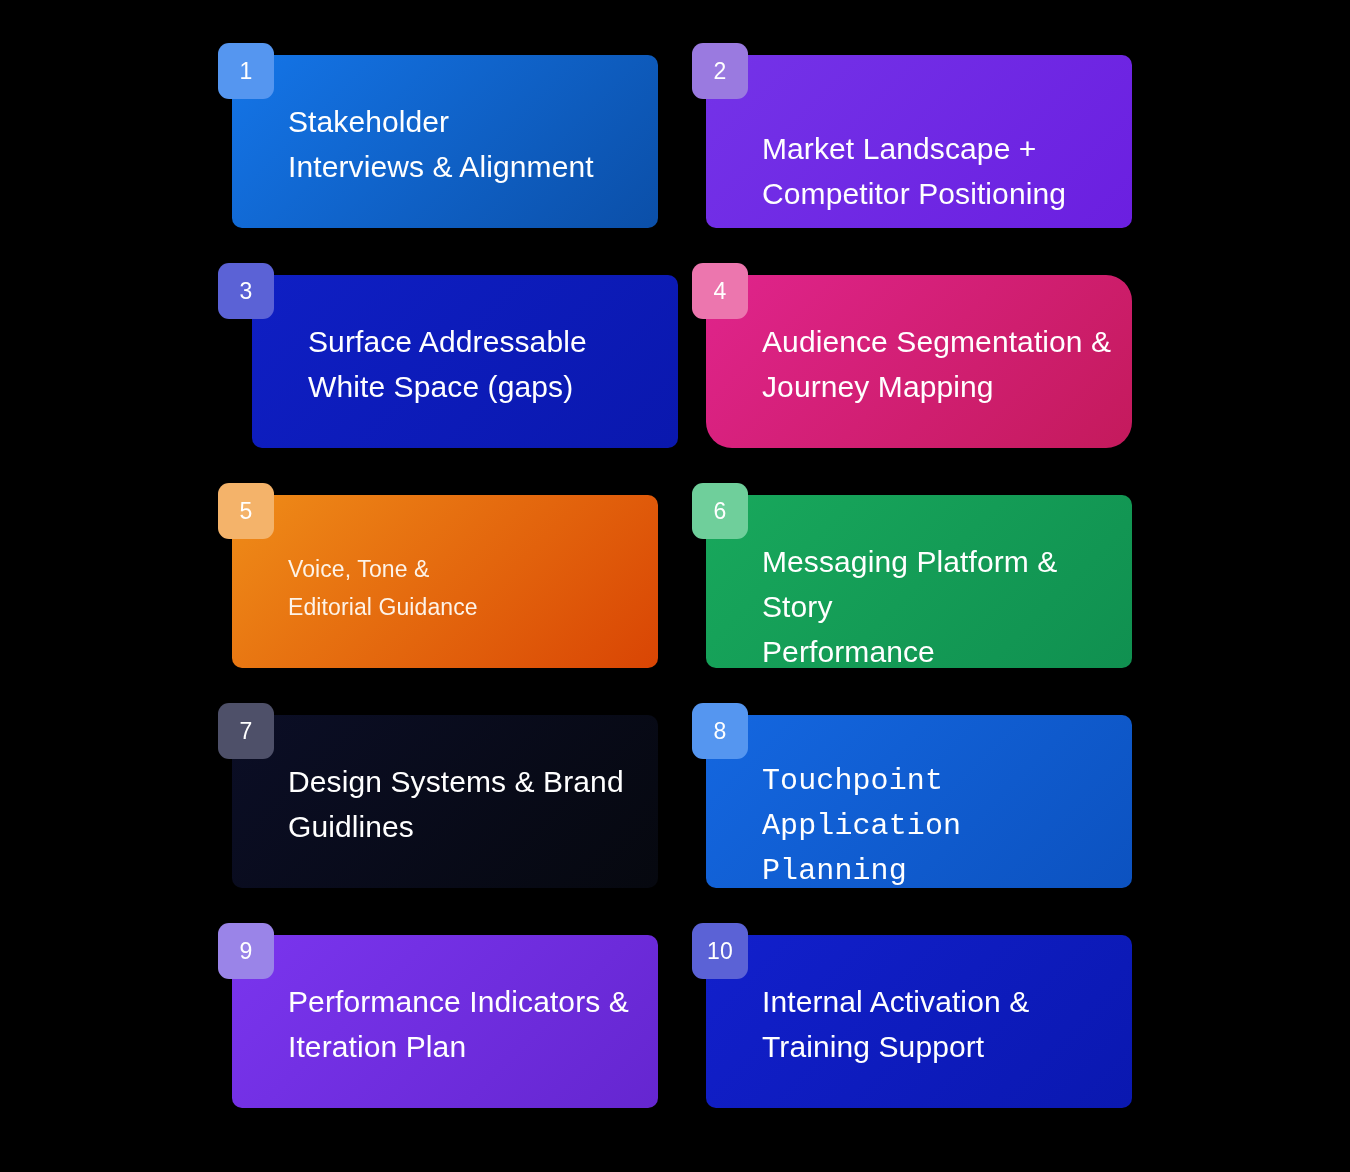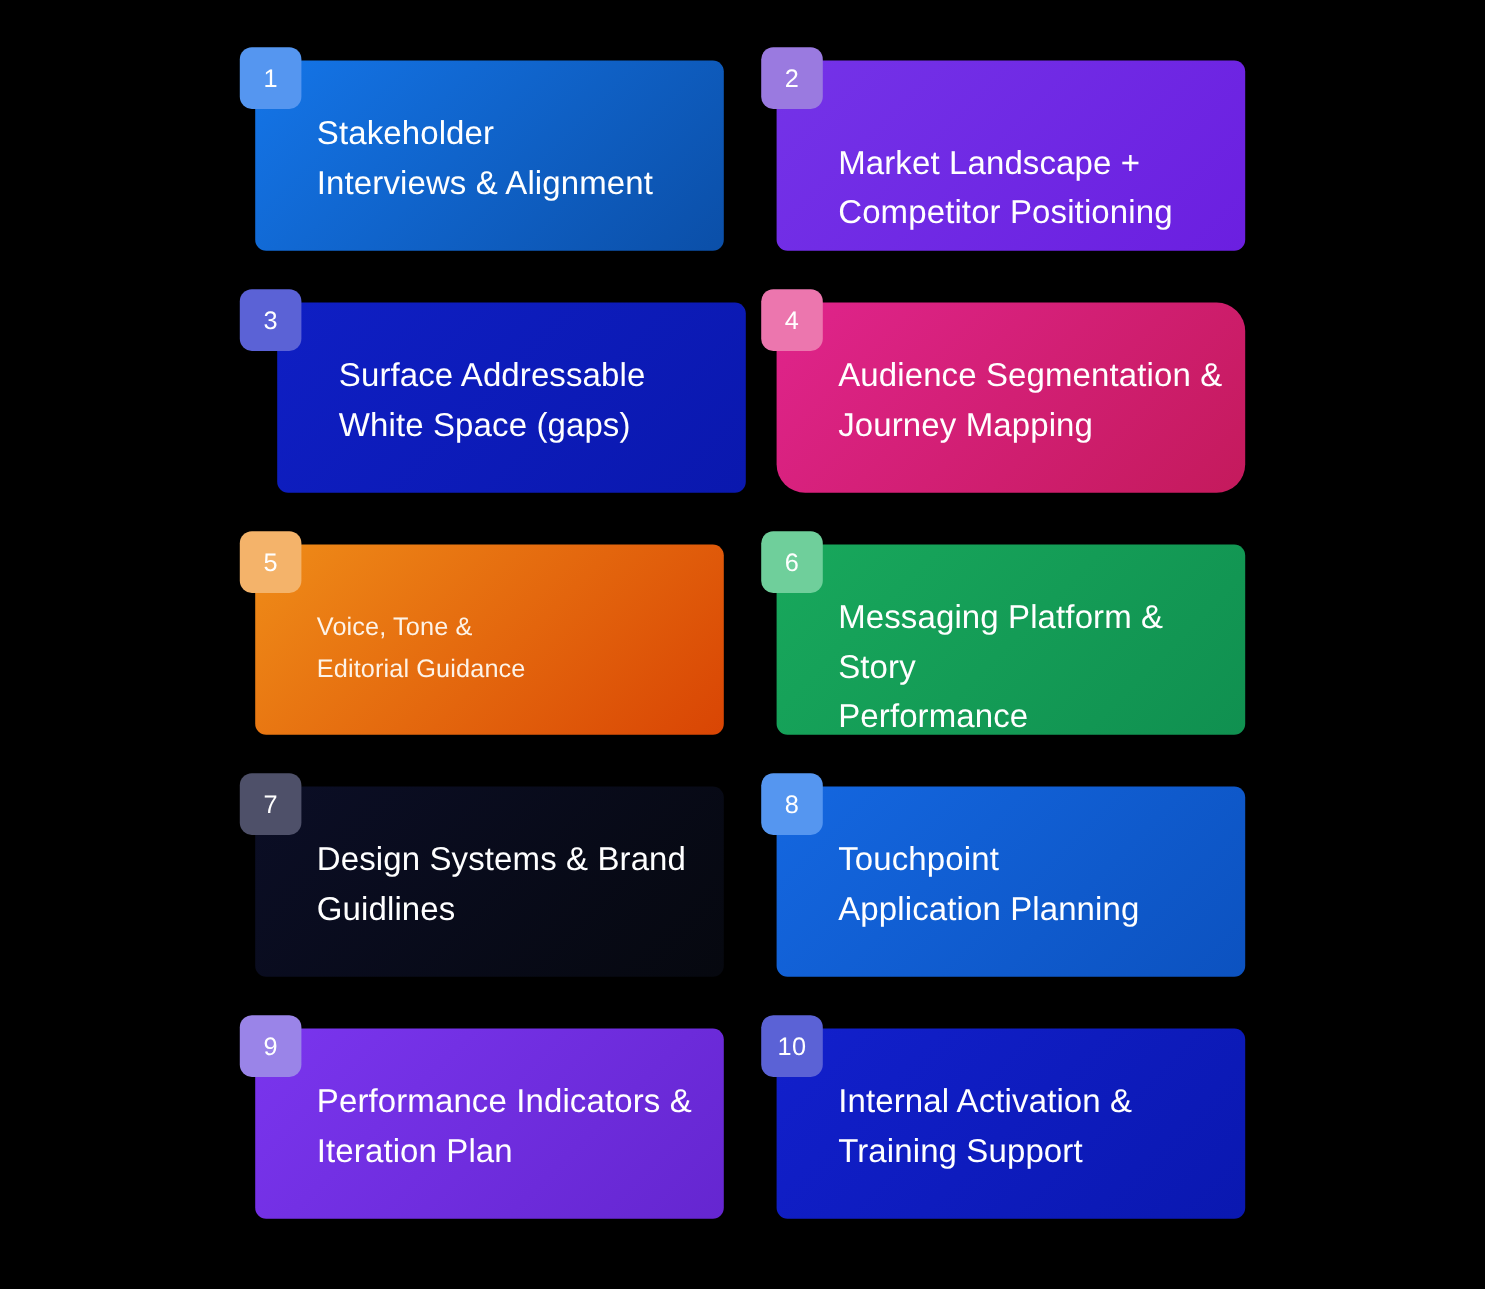--- a/index.html
+++ b/index.html
@@ -131,21 +131,21 @@
         </div>
         <div class="badge" style="background: rgb(111, 207, 155); color: rgb(255, 255, 255);">6</div>
       </div>
       <div class="cell">
         <div class="card" style="background: linear-gradient(135deg, rgb(11, 14, 38) 0%, rgb(6, 8, 15) 100%);">
           <div class="card-text" style="color: rgb(255, 255, 255);"><span>Design Systems &amp; Brand</span><br><span>Guidlines</span></div>
         </div>
         <div class="badge" style="background: rgb(78, 80, 105); color: rgb(255, 255, 255);">7</div>
       </div>
       <div class="cell">
-        <div class="card" style="background: linear-gradient(135deg, rgb(20, 103, 224) 0%, rgb(12, 82, 192) 100%);">
+        <div class="card" style="background: linear-gradient(135deg, rgb(20, 103, 224) 0%, rgb(12, 82, 192) 100%); font-family: Liberation Mono, monospace;">
           <div class="card-text" style="color: rgb(255, 255, 255);"><span>Touchpoint</span><br><span>Application Planning</span></div>
         </div>
         <div class="badge" style="background: rgb(85, 150, 240); color: rgb(255, 255, 255);">8</div>
       </div>
       <div class="cell">
         <div class="card" style="background: linear-gradient(135deg, rgb(122, 53, 238) 0%, rgb(101, 38, 208) 100%);">
           <div class="card-text" style="color: rgb(255, 255, 255);"><span>Performance Indicators &amp;</span><br><span>Iteration Plan</span></div>
         </div>
         <div class="badge" style="background: rgb(154, 132, 232); color: rgb(255, 255, 255);">9</div>
       </div>

